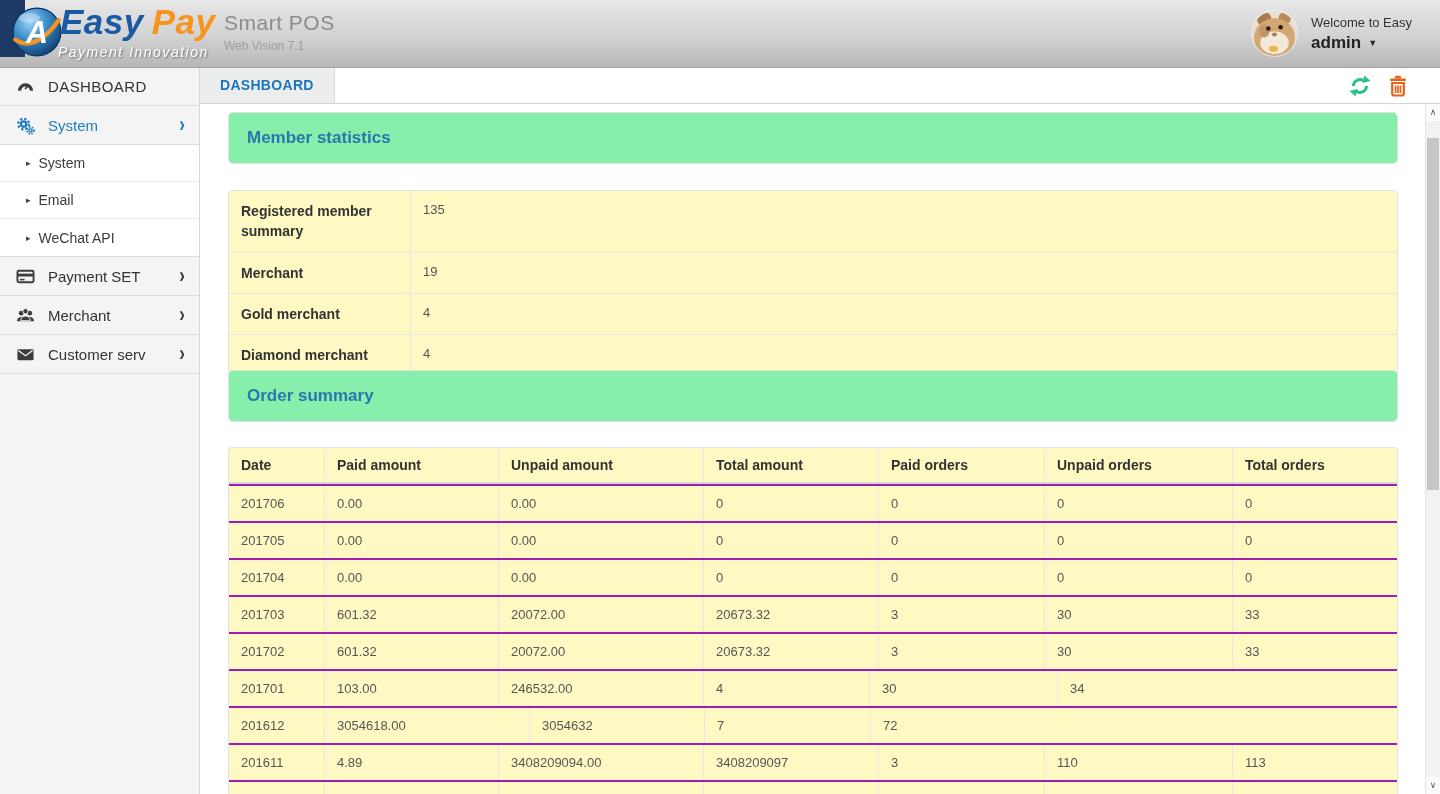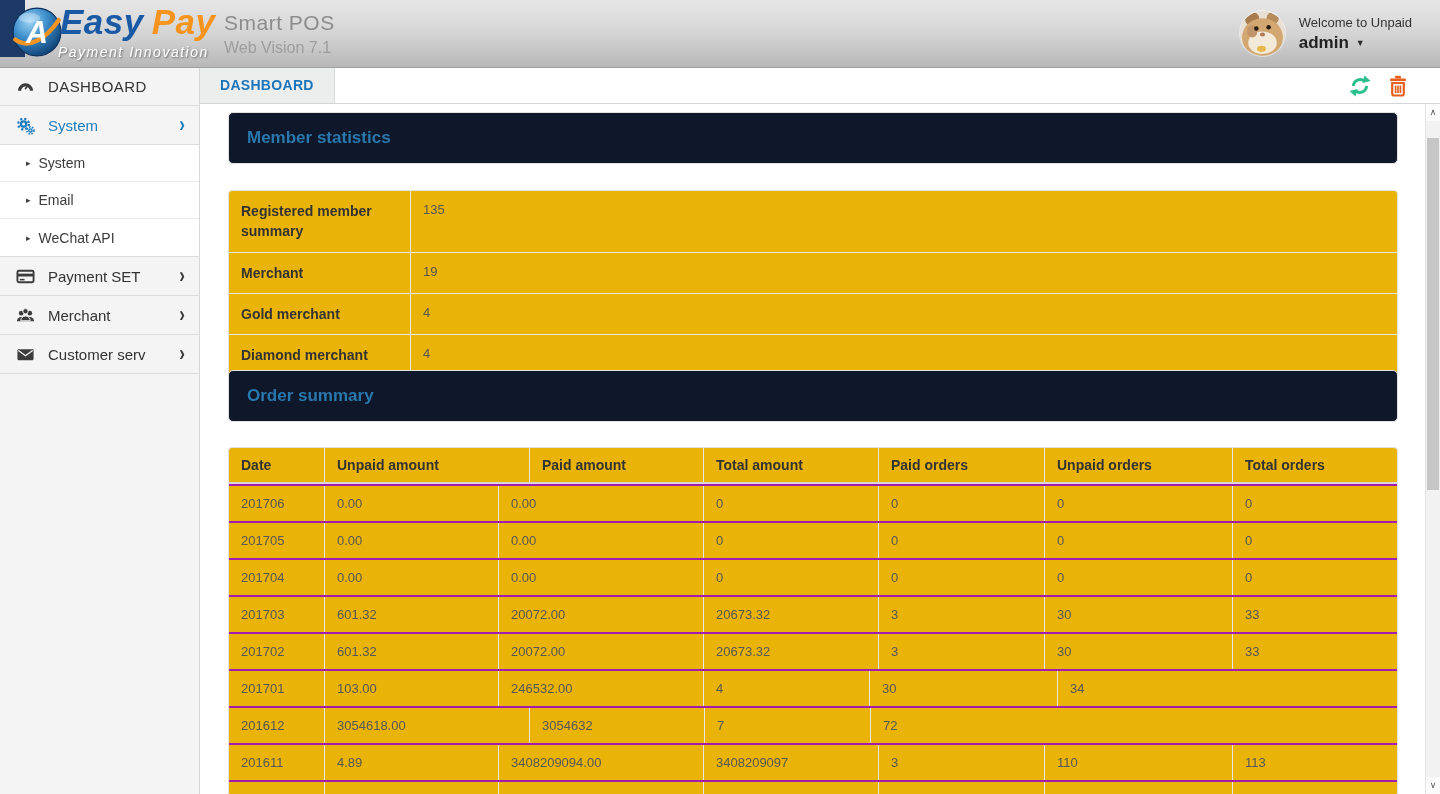--- a/index.html
+++ b/index.html
@@ -15,21 +15,21 @@
     border-bottom:1px solid #9f9f9f;box-sizing:border-box;
   }
   .navy-corner{position:absolute;left:0;top:0;width:25px;height:57px;background:#1d3a66;}
   .logo-sphere{position:absolute;left:12px;top:7px;width:50px;height:50px;}
   .brand{position:absolute;left:60px;top:2px;font-style:italic;font-weight:bold;font-size:35px;letter-spacing:0.5px;white-space:nowrap;}
   .brand .b1{color:#1a5aa5;}
   .brand .b2{color:#f6941d;margin-left:8px;}
   .tagline{position:absolute;left:58px;top:44px;color:#fff;font-style:italic;font-size:14px;letter-spacing:1.5px;text-shadow:1px 1px 2px rgba(0,0,0,.45);white-space:nowrap;}
   .product{position:absolute;left:224px;top:11px;}
   .product .p-title{font-size:21px;color:#8c8c8c;letter-spacing:0.5px;}
-  .product .p-sub{font-size:16px;color:#9d9d9d;margin-top:4px;}
+  .product .p-sub{font-size:12px;color:#9d9d9d;margin-top:4px;}
   .userbox{position:absolute;right:28px;top:11px;display:flex;align-items:center;}
   .avatar{width:45px;height:45px;border-radius:50%;overflow:hidden;margin-right:14px;flex:none;box-shadow:0 0 0 1px rgba(255,255,255,.5);}
   .u-welcome{font-size:13px;color:#333;}
   .u-name{font-size:17px;color:#222;font-weight:600;margin-top:3px;display:flex;align-items:center;cursor:pointer;}
   .u-caret{font-size:9px;color:#2b2b2b;margin-left:7px;}
   
   .sidebar{
     position:absolute;left:0;top:68px;bottom:0;width:200px;background:#f4f4f4;
     border-right:1px solid #d7d7d7;box-sizing:border-box;
   }
@@ -58,28 +58,28 @@
     display:inline-block;height:35px;line-height:35px;padding:0 20px;
     background:#eceeee;border-right:1px solid #dadcdc;
     color:#1b75bb;font-weight:bold;font-size:14px;letter-spacing:0.3px;cursor:pointer;
   }
   .tab-icons{position:absolute;right:30px;top:7px;display:flex;gap:17px;}
   .tab-icons .icon-btn{width:22px;height:22px;cursor:pointer;}
   
   .content{position:absolute;left:200px;top:104px;right:15px;bottom:0;background:#fff;overflow:hidden;}
   .panel{
     position:absolute;left:28px;width:1170px;box-sizing:border-box;
-    background:#0f172a;border:1px solid #e2e2e2;border-radius:5px;
+    background:#86efac;border:1px solid #e2e2e2;border-radius:5px;
     padding:15px 18px;font-size:17px;font-weight:bold;color:#2878ad;
   }
   #panel-member{top:8px;}
   #panel-order{top:266px;}
   .data-table{
     position:absolute;left:28px;width:1170px;box-sizing:border-box;
-    background:#eab308;border:1px solid #e2e2e2;border-radius:4px;overflow:hidden;
+    background:#fef9c3;border:1px solid #e2e2e2;border-radius:4px;overflow:hidden;
   }
   #member-table{top:86px;}
   #order-table{top:343px;}
   .m-row{display:flex;}
   .m-row + .m-row{border-top:1px solid #e7e7e7;}
   .m-cell{box-sizing:border-box;padding:10px 12px;font-size:13px;color:#565656;}
   .m-label{width:182px;flex:none;font-weight:bold;color:#333;font-size:14px;border-right:1px solid #e7e7e7;line-height:1.45;}
   .m-value{flex:1;padding-top:11px;}
   .o-row{display:flex;}
   .o-row + .o-row{border-top:2px solid #a21caf;}
@@ -148,21 +148,21 @@
           <ellipse cx="22" cy="31" rx="14" ry="11" fill="#f3e9d9"></ellipse>
           <ellipse cx="12" cy="20" rx="5" ry="6" fill="#c1946a"></ellipse>
           <circle cx="16" cy="17" r="2.2" fill="#2a1c12"></circle>
           <circle cx="28" cy="16" r="2.2" fill="#2a1c12"></circle>
           <ellipse cx="22" cy="23" rx="2.5" ry="2" fill="#b0795a"></ellipse>
           <ellipse cx="21" cy="37" rx="4.5" ry="3" fill="#e8b84d"></ellipse>
         </g>
       </svg>
     </div>
     <div>
-      <div class="u-welcome">Welcome to Unpaid</div>
+      <div class="u-welcome">Welcome to Easy</div>
       <div class="u-name">
         <span>admin</span>
         <span class="u-caret">▼</span>
       </div>
     </div>
   </div>
 </div>
 
 <div class="sidebar">
   <div class="side-item dash">
@@ -283,22 +283,22 @@
       <div class="m-row">
         <div class="m-cell m-label">Diamond merchant</div>
         <div class="m-cell m-value">4</div>
       </div>
     </div>
 
   <div class="panel" id="panel-order">Order summary</div>
   <div class="data-table" id="order-table">
       <div class="o-row o-head">
         <div class="o-cell" style="width: 95px;">Date</div>
+        <div class="o-cell" style="width: 174px;">Paid amount</div>
         <div class="o-cell" style="width: 205px;">Unpaid amount</div>
-        <div class="o-cell" style="width: 174px;">Paid amount</div>
         <div class="o-cell" style="width: 175px;">Total amount</div>
         <div class="o-cell" style="width: 166px;">Paid orders</div>
         <div class="o-cell" style="width: 188px;">Unpaid orders</div>
         <div class="o-cell" style="width: 167px; flex: 1 1 auto;">Total orders</div>
       </div>
       <div class="o-row">
         <div class="o-cell" style="width: 95px;">201706</div>
         <div class="o-cell" style="width: 174px;">0.00</div>
         <div class="o-cell" style="width: 205px;">0.00</div>
         <div class="o-cell" style="width: 175px;">0</div>

